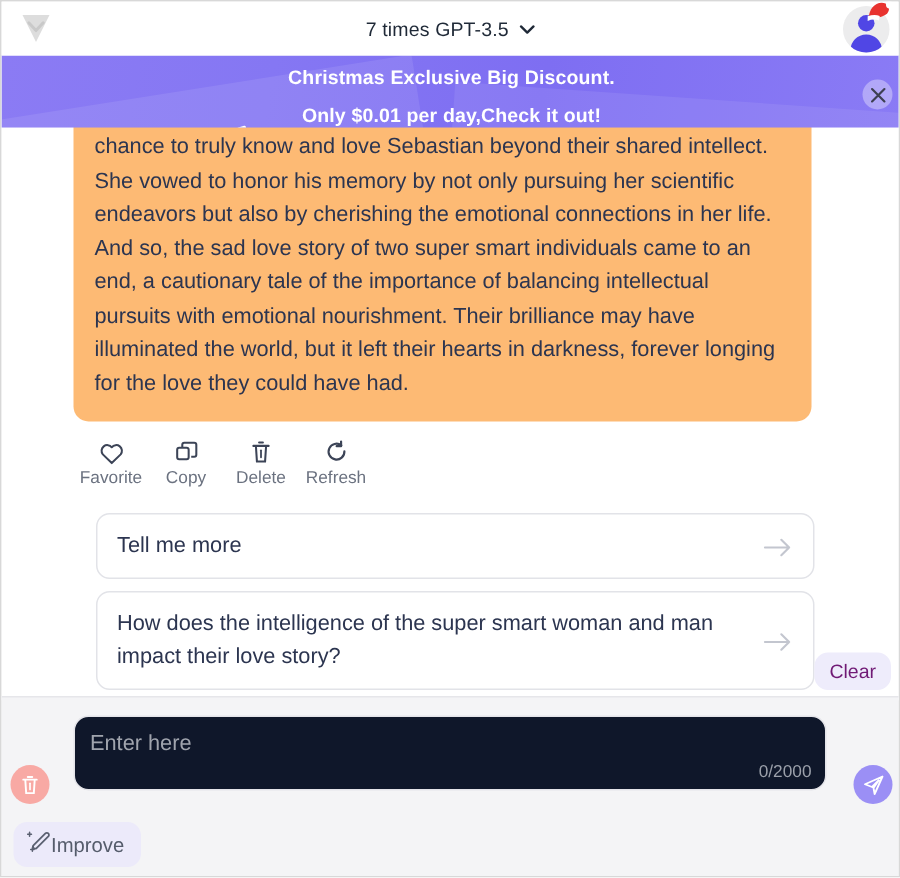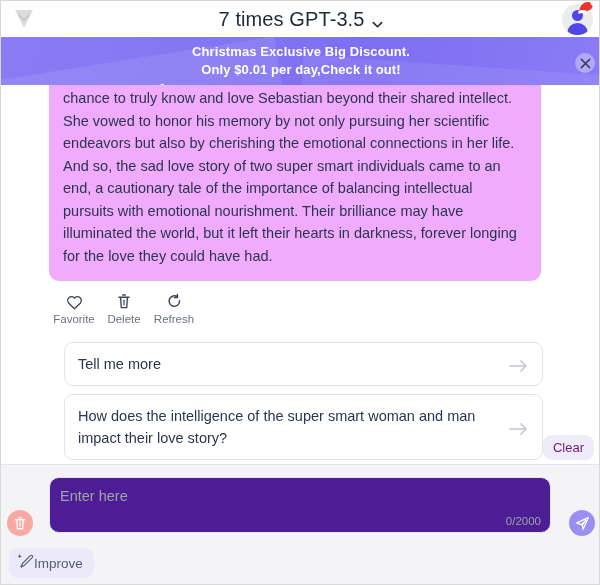--- a/index.html
+++ b/index.html
@@ -23,21 +23,21 @@
     width: 600px; height: 36px;
     background: #ffffff;
     display: flex; align-items: center;
     z-index: 30;
   }
   .gem-icon { margin-left: 6px; width: 34px; height: 30px; display:flex; align-items:center; justify-content:center; }
   .header-title {
     position: absolute; left: 0; right: 0; top: 0; height: 36px;
     display: flex; align-items: center; justify-content: center;
     gap: 6px;
-    font-size: 20px; color: #1f2937; letter-spacing: .1px; text-align: right;
+    font-size: 13px; color: #1f2937; letter-spacing: .1px; text-align: right;
   }
   .chev { display:inline-block; width: 13px; height: 13px; }
   .avatar-wrap {
     position: absolute; right: 8px; top: 3px;
     width: 31px; height: 31px;
   }
   .avatar {
     width: 31px; height: 31px; border-radius: 50%;
     background: #ececed;
     overflow: hidden; position: relative;
@@ -65,41 +65,41 @@
     background: rgba(255,255,255,.08);
     transform: rotate(4deg);
   }
   .banner-cursor { position:absolute; left:145px; top:44px; width:34px; height:32px; z-index:2; }
   .banner-text {
     position: absolute; left: 0; right: 0; top: 6px;
     text-align: center; z-index: 3;
     color: #ffffff; font-weight: bold; line-height: 17px;
   }
   .banner-l1 { font-size: 13px; letter-spacing: .1px; }
-  .banner-l2 { font-size: 13px; letter-spacing: .1px; margin-top: 1px; }
+  .banner-l2 { font-size: 13px; letter-spacing: .1px; margin-top: 8px; }
   .banner-close {
     position:absolute; right: 6px; top: 16px;
     width: 20px; height: 20px; border-radius: 50%;
     background: rgba(255,255,255,.35);
     display:flex; align-items:center; justify-content:center;
     z-index: 4;
   }
 
   
   .body-area {
     position: absolute; top: 36px; left: 0;
     width: 600px; height: 430px;
     background: #ffffff;
     overflow: hidden;
   }
 
   .msg-bubble {
     position: absolute; left: 48px; top: 42px;
     width: 492px;
-    background: #f0abfc;
+    background: #fdba74;
     border-radius: 0 0 10px 10px;
     padding: 8px 14px 14px 14px;
     font-size: 14.5px; line-height: 22.5px;
     color: #2c3550;
   }
 
   .actions {
     position: absolute; left: 48px; top: 255px;
     display: flex; gap: 0;
   }
@@ -139,22 +139,22 @@
   
   .footer {
     position: absolute; left: 0; bottom: 0;
     width: 600px; height: 120px;
     background: #f4f4f6;
     border-top: 1px solid #e6e6ea;
     z-index: 20;
   }
   .composer {
     position:absolute; left: 48px; top: 12px;
-    width: 502px; height: 56px;
-    background: #4c1d95;
+    width: 502px; height: 50px;
+    background: #0f172a;
     border: 1px solid #e4e4e9;
     border-radius: 10px;
   }
   .composer-ph {
     position:absolute; left: 10px; top: 10px;
     font-size: 14.5px; color: #a0a4ad;
   }
   .counter {
     position:absolute; right: 9px; bottom: 5px;
     font-size: 11.5px; color: #9ba0aa;
@@ -193,20 +193,29 @@
     </div>
 
     <div class="actions">
       <div class="action">
         <span class="action-ico">
           <svg width="17" height="16" viewBox="0 0 24 22">
               <path d="M12 20.5 3.6 12.3A5.3 5.3 0 0 1 12 5.6a5.3 5.3 0 0 1 8.4 6.7z" fill="none" stroke="#3c4457" stroke-width="1.9" stroke-linejoin="round"></path>
             </svg>
         </span>
         <span class="action-lbl">Favorite</span>
+      </div>
+      <div class="action">
+        <span class="action-ico">
+          <svg width="17" height="17" viewBox="0 0 20 20">
+              <rect x="2.5" y="6.5" width="9" height="9" rx="1.6" fill="none" stroke="#3c4457" stroke-width="1.6"></rect>
+              <path d="M6.5 6.5V4.1a1.6 1.6 0 0 1 1.6-1.6h7.8a1.6 1.6 0 0 1 1.6 1.6v7.8a1.6 1.6 0 0 1-1.6 1.6h-2.4" fill="none" stroke="#3c4457" stroke-width="1.6"></path>
+            </svg>
+        </span>
+        <span class="action-lbl">Copy</span>
       </div>
       <div class="action">
         <span class="action-ico">
           <svg width="16" height="17" viewBox="0 0 18 20">
               <path d="M3 5h12M7.5 2.4h3M5 5l.8 12.2h6.4L13 5" fill="none" stroke="#3c4457" stroke-width="1.6" stroke-linecap="round"></path>
               <path d="M9 8.5v5.5" stroke="#3c4457" stroke-width="1.4" stroke-linecap="round"></path>
             </svg>
         </span>
         <span class="action-lbl">Delete</span>
       </div>

